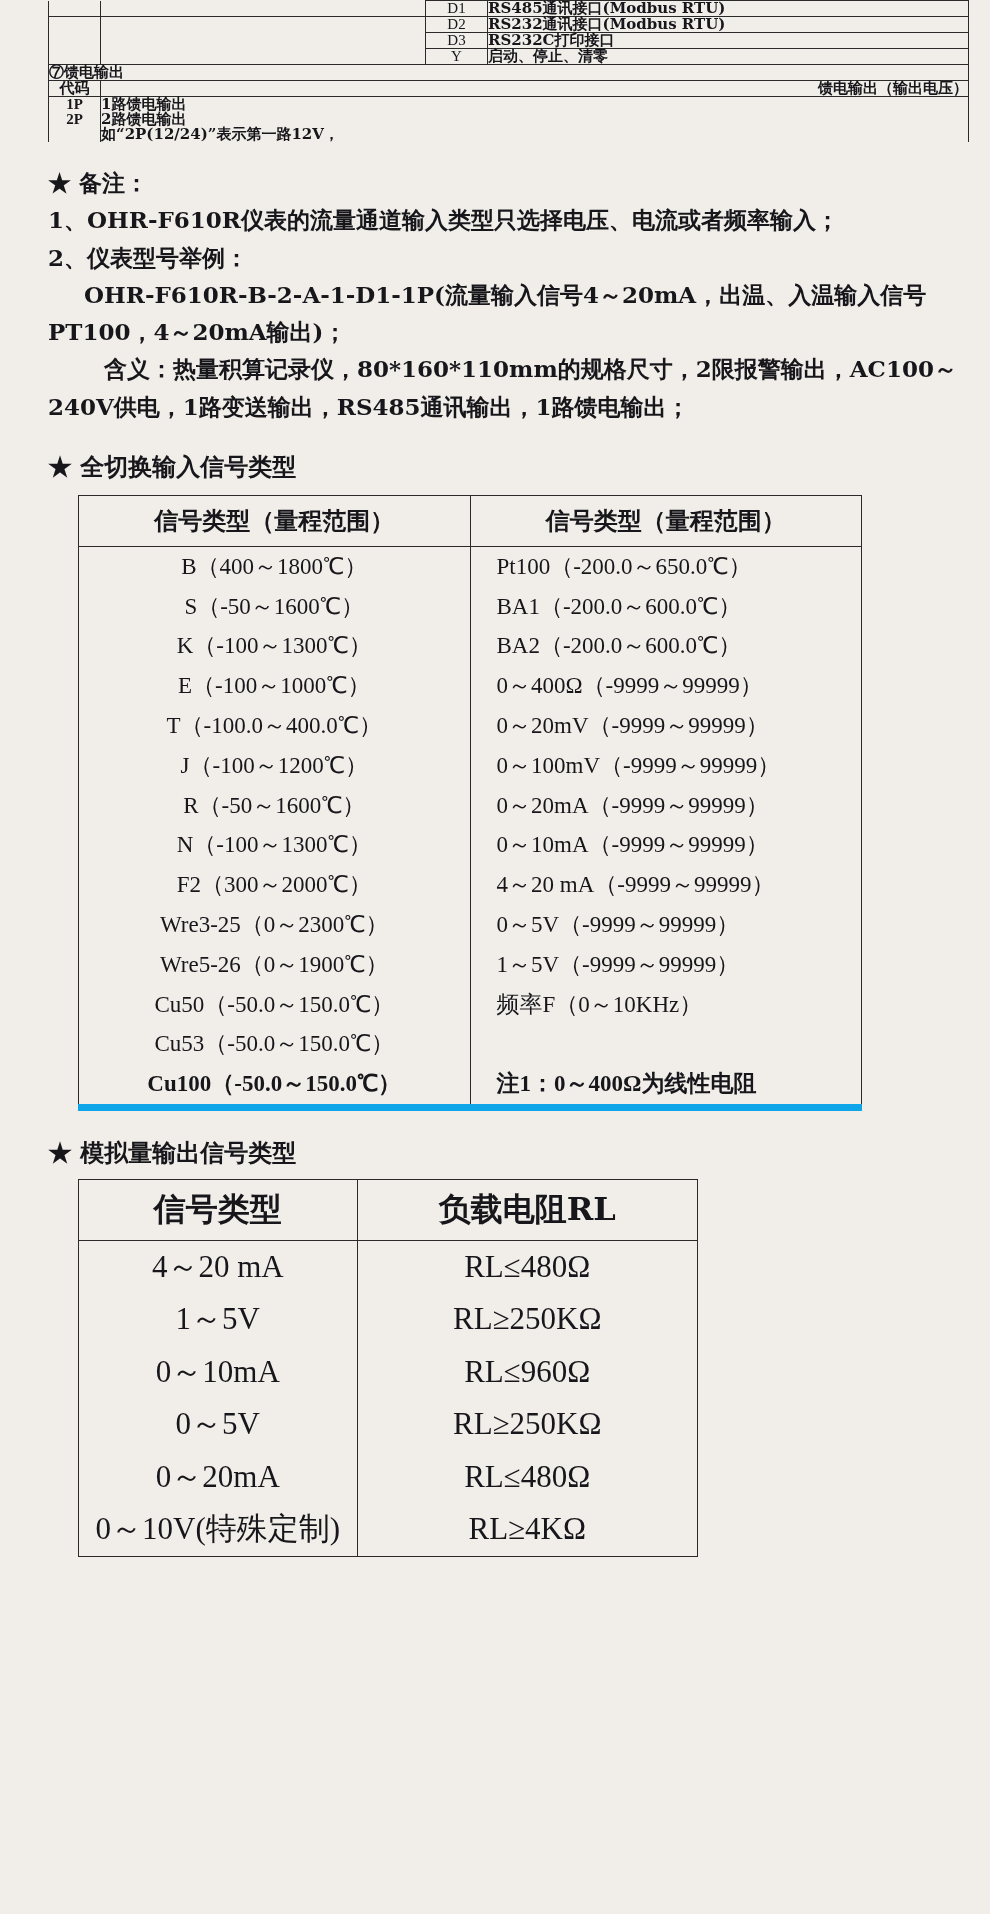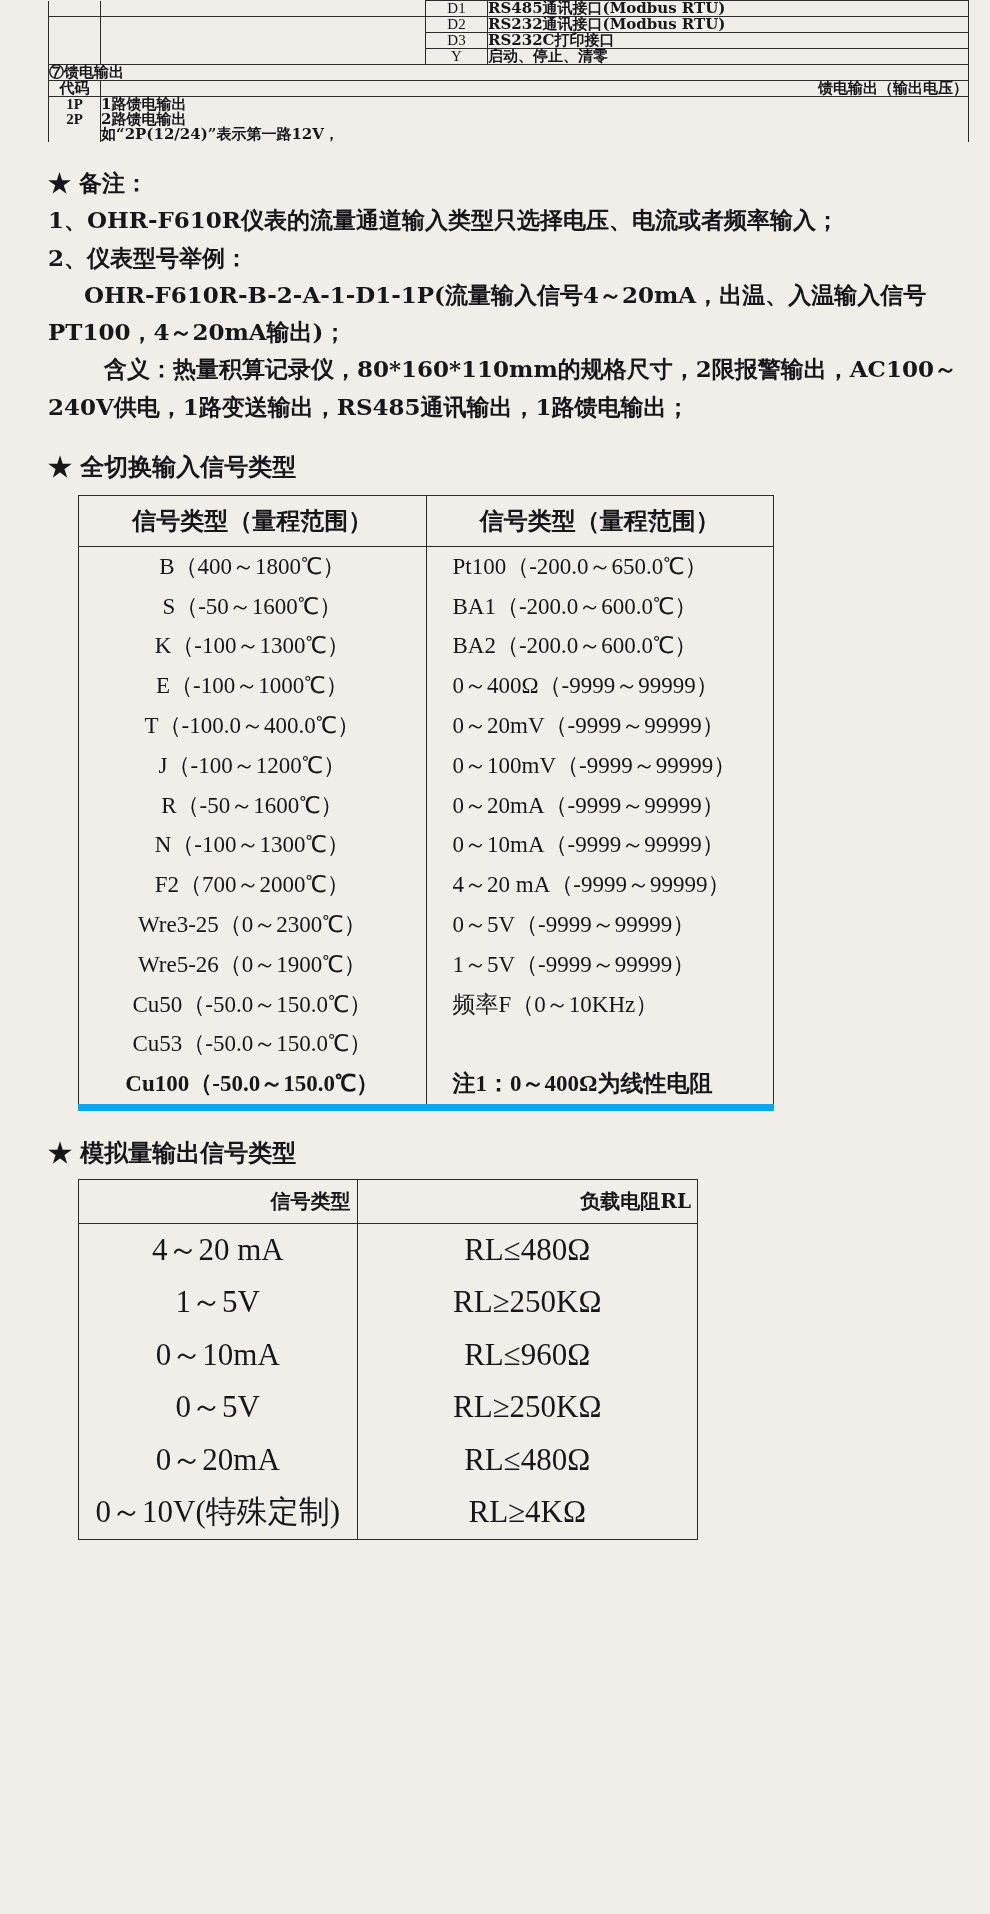--- a/index.html
+++ b/index.html
@@ -107,21 +107,21 @@
     font-family: "DejaVu Serif", serif;
     margin-top: 26px;
     margin-left: 8px;
   }
 
   
   .sig-table {
     border-collapse: collapse;
     margin-left: 38px;
     margin-top: 12px;
-    width: 696px;
+    width: 784px;
     table-layout: fixed;
     background: #f1eeea;
   }
   .sig-table th, .sig-table td {
     border: 1px solid #2a2a2a;
     font-size: 23px;
     padding: 3px 6px;
     font-family: "Liberation Serif", serif;
   }
   .sig-table th {
@@ -154,23 +154,23 @@
     margin-top: 10px;
     width: 620px;
     table-layout: fixed;
   }
   .ao-table th, .ao-table td {
     border: 1px solid #2a2a2a;
     font-size: 31px;
     font-family: "Liberation Serif", serif;
   }
   .ao-table th {
-    text-align: right;
-    font-weight: bold;
-    font-size: 20px;
+    text-align: center;
+    font-weight: bold;
+    font-size: 32px;
     padding: 8px 6px;
     font-family: "DejaVu Serif", serif;
   }
   .ao-table td {
     text-align: center;
     border-top: none;
     border-bottom: none;
     padding: 3px 6px;
     line-height: 1.5;
   }
@@ -281,21 +281,21 @@
     </tr>
     <tr>
       <td class="c1">R（-50～1600℃）</td>
       <td class="c2">0～20mA（-9999～99999）</td>
     </tr>
     <tr>
       <td class="c1">N（-100～1300℃）</td>
       <td class="c2">0～10mA（-9999～99999）</td>
     </tr>
     <tr>
-      <td class="c1">F2（700～2000℃）</td>
+      <td class="c1">F2（300～2000℃）</td>
       <td class="c2">4～20 mA（-9999～99999）</td>
     </tr>
     <tr>
       <td class="c1">Wre3-25（0～2300℃）</td>
       <td class="c2">0～5V（-9999～99999）</td>
     </tr>
     <tr>
       <td class="c1">Wre5-26（0～1900℃）</td>
       <td class="c2">1～5V（-9999～99999）</td>
     </tr>

